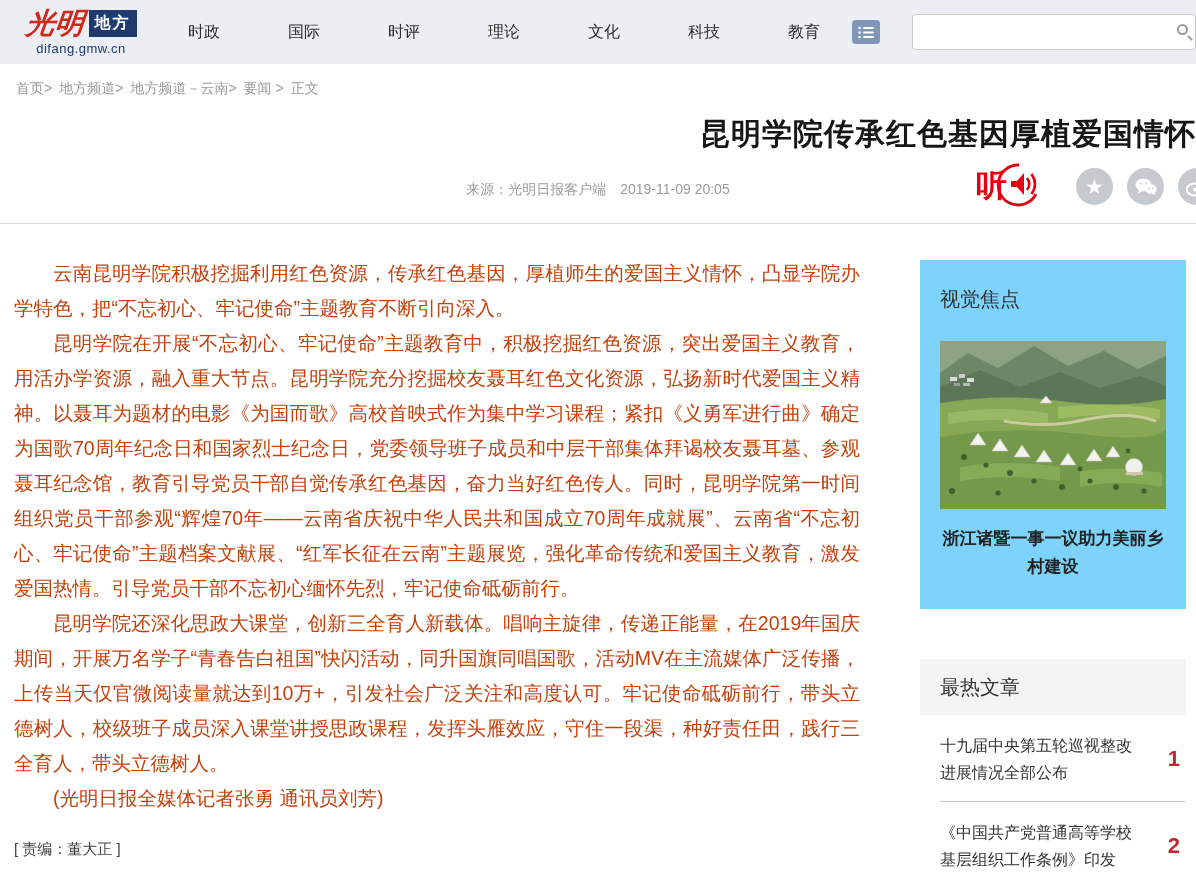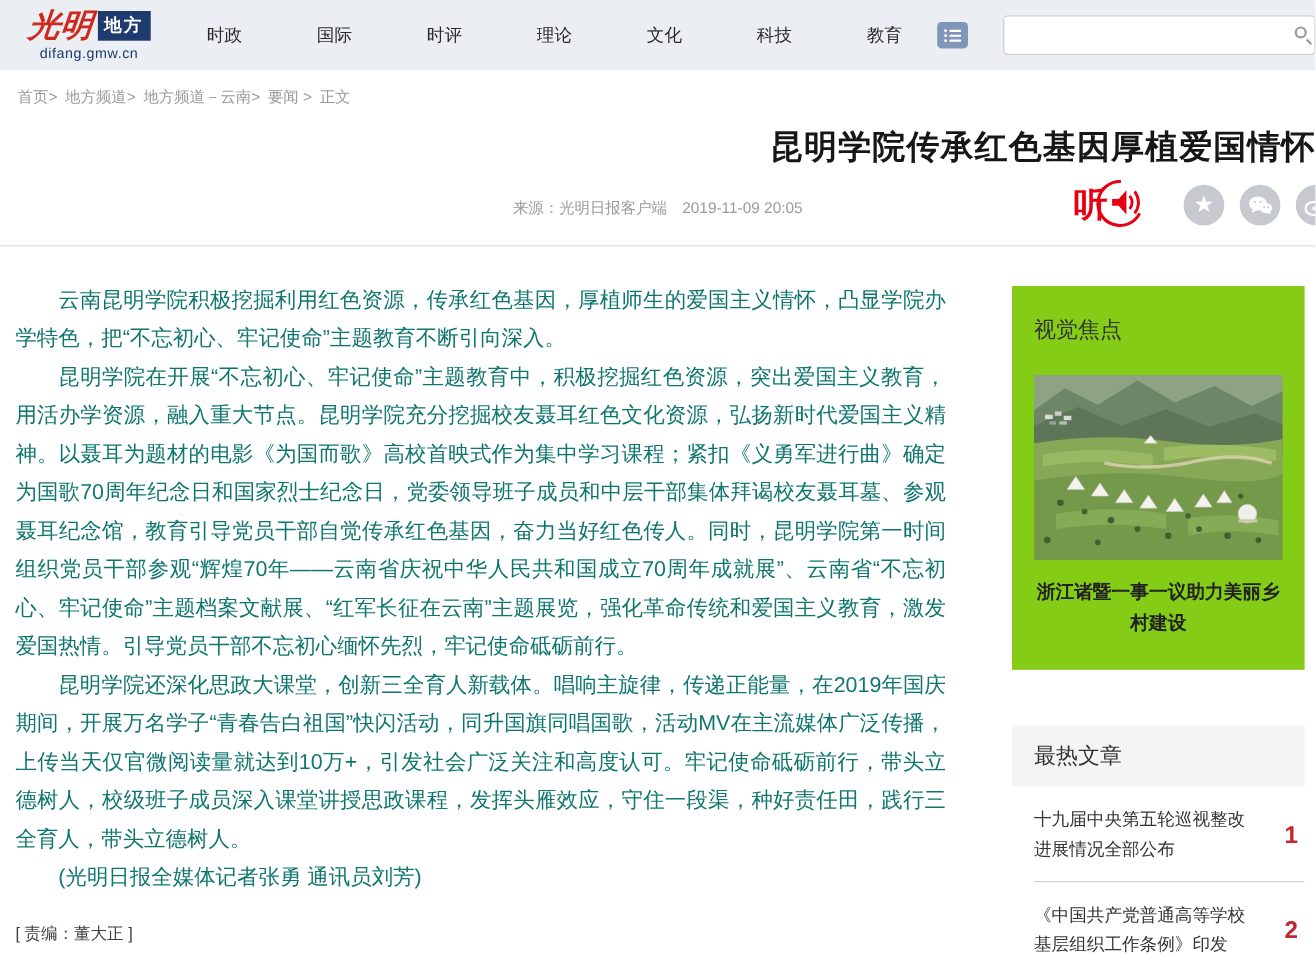--- a/index.html
+++ b/index.html
@@ -33,27 +33,27 @@
   .meta .date { margin-left:10px; }
   .listen-btn { position:absolute; right:158px; top:48px; cursor:pointer; }
   .shares { position:absolute; right:-19px; top:54px; display:flex; gap:14px; }
   .share-circle { width:37px; height:37px; border-radius:50%; background:#c6cace; display:flex; align-items:center; justify-content:center; cursor:pointer; }
   .qzone-star { color:#fff; font-size:21px; line-height:1; }
   .divider { border-top:1px solid #dcdcdc; margin-top:24px; }
 
   
   .main { display:flex; padding:32px 10px 0 14px; }
   .article-col { width:846px; }
-  .article-col p { font-size:19.5px; line-height:35px; color:#0f766e; text-indent:2em; text-align:justify; }
+  .article-col p { font-size:19.5px; line-height:35px; color:#c2410c; text-indent:2em; text-align:justify; }
   .editor { text-align:left; font-size:15px; color:#3f3f3f; margin-top:24px; padding-right:6px; }
   .bottom-line { border-bottom:1px solid #dcdcdc; margin-top:18px; }
 
   
   .sidebar { width:266px; margin-left:auto; margin-top:4px; }
-  .panel-focus { background:#84cc16; padding:26px 20px 28px; }
+  .panel-focus { background:#7dd3fc; padding:26px 20px 28px; }
   .panel-title { font-size:20px; color:#333; }
   .focus-photo { display:block; margin-top:28px; width:226px; height:168px; cursor:pointer; }
   .focus-caption { margin-top:16px; font-size:17px; font-weight:bold; color:#222; text-align:center; line-height:28px; cursor:pointer; }
   .hot-gap { height:50px; background:#fff; }
   .panel-hot-head { background:#f4f4f4; height:56px; display:flex; align-items:center; padding:0 20px; font-size:20px; color:#333;text-align:right; }
   .hot-list { padding-left:20px; }
   .hot-item { display:flex; align-items:center; padding:17px 0 15px; border-bottom:1px solid #ccc; cursor:pointer; }
   .hot-text { width:198px; font-size:16px; line-height:27px; color:#333; }
   .hot-rank { margin-left:auto; font-size:22px; font-weight:bold; color:#c1272d; padding-right:6px; }
 </style>

